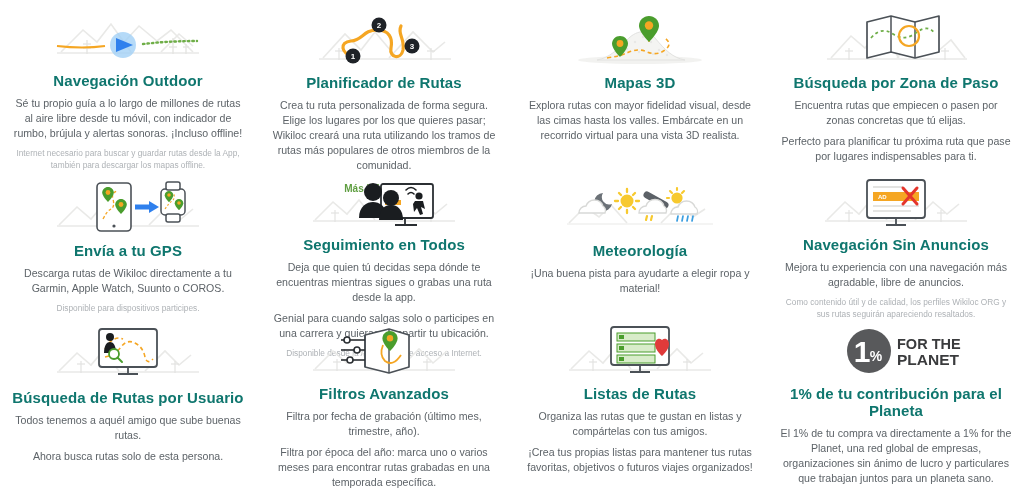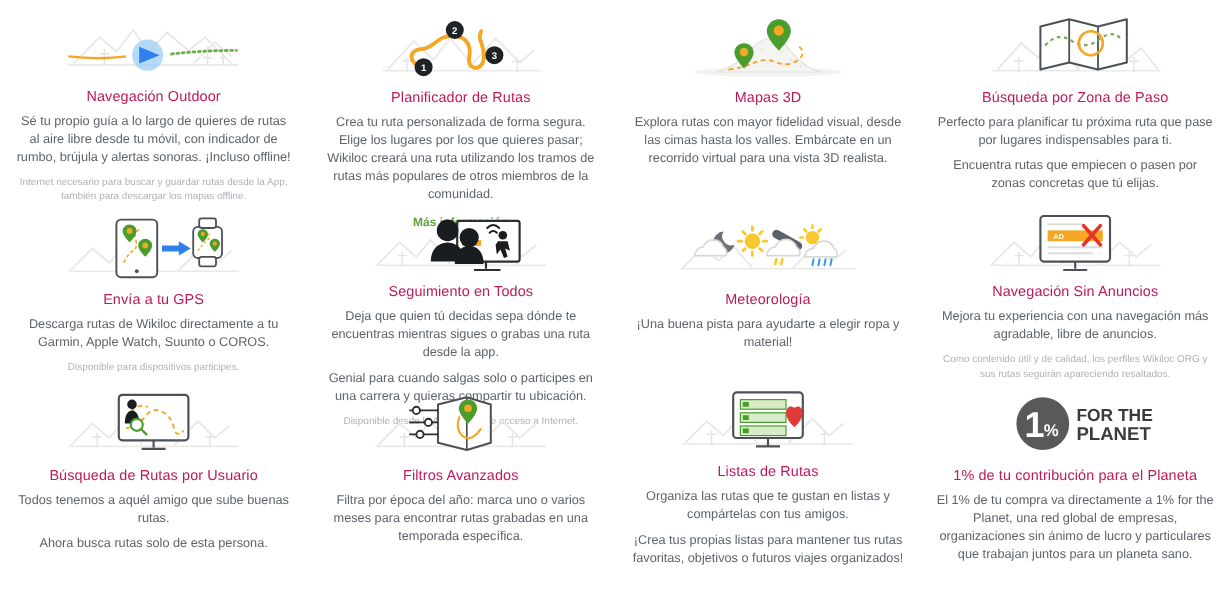--- a/index.html
+++ b/index.html
@@ -28,23 +28,23 @@
     width: 100%;
     display: flex;
     align-items: center;
     justify-content: center;
     margin-top: 8px;
     margin-bottom: 4px;
   }
   .icon-wrap.r2 { margin-top: 6px; }
   .icon-wrap.r3 { margin-top: 8px; }
   .card-title {
-    font-size: 12px;
-    font-weight: normal;
-    color: #be185d;
+    font-size: 15px;
+    font-weight: bold;
+    color: #0f766e;
     letter-spacing: 0.1px;
     margin-bottom: 7px;
   }
   .desc {
     font-size: 10.6px;
     line-height: 1.42;
     color: #5d6368;
     margin-bottom: 6px;
     max-width: 234px;
   }
@@ -88,21 +88,21 @@
           <line x1="133" y1="36" x2="133" y2="46"></line>
             <line x1="130" y1="39" x2="136" y2="39"></line>
         </g>
         <path d="M4 38 Q30 41 52 38" fill="none" stroke="#f5a623" stroke-width="2"></path>
         <path d="M90 36 Q116 33 144 33" fill="none" stroke="#6fae48" stroke-width="2.4" stroke-dasharray="1.5 3" stroke-linecap="round"></path>
         <circle cx="70" cy="37" r="13" fill="#9ccdf5" opacity="0.75"></circle>
         <path d="M63 30 L80 37 L63 44 Z" fill="#2f80ed"></path>
       </svg>
     </div>
     <div class="card-title">Navegación Outdoor</div>
-    <div class="desc">Sé tu propio guía a lo largo de quieres de rutas al aire libre desde tu móvil, con indicador de rumbo, brújula y alertas sonoras. ¡Incluso offline!</div>
+    <div class="desc">Sé tu propio guía a lo largo de millones de rutas al aire libre desde tu móvil, con indicador de rumbo, brújula y alertas sonoras. ¡Incluso offline!</div>
     <div class="fineprint">Internet necesario para buscar y guardar rutas desde la App, también para descargar los mapas offline.</div>
   </div>
 
   <div class="card">
     <div class="icon-wrap">
       <svg width="150" height="62" viewBox="0 0 150 62">
         <path class="mtn" d="M14 50 L36 26 L52 42 L66 24 L88 50"></path>
         <path class="mtn" d="M80 50 L104 24 L124 44 L136 34"></path>
         <line x1="10" y1="51" x2="142" y2="51" stroke="#e9e9e7" stroke-width="1.3"></line>
         <g stroke="#e3e3e1" stroke-width="1.2">
@@ -172,22 +172,22 @@
         <g fill="#ffffff" stroke="#4b5157" stroke-width="1.7" stroke-linejoin="round">
           <path d="M46 14 L70 8 L94 14 L118 8 L118 44 L94 50 L70 44 L46 50 Z"></path>
         </g>
         <path d="M70 8 L70 44" stroke="#4b5157" stroke-width="1.5" fill="none"></path>
         <path d="M94 14 L94 50" stroke="#4b5157" stroke-width="1.5" fill="none"></path>
         <path d="M50 30 Q60 18 72 26 Q84 34 96 24 Q108 16 114 26" fill="none" stroke="#6fae48" stroke-width="1.8" stroke-dasharray="3 3"></path>
         <circle cx="88" cy="28" r="10" fill="none" stroke="#f5a623" stroke-width="2.2"></circle>
       </svg>
     </div>
     <div class="card-title">Búsqueda por Zona de Paso</div>
+    <div class="desc">Encuentra rutas que empiecen o pasen por zonas concretas que tú elijas.</div>
     <div class="desc">Perfecto para planificar tu próxima ruta que pase por lugares indispensables para ti.</div>
-    <div class="desc">Encuentra rutas que empiecen o pasen por zonas concretas que tú elijas.</div>
   </div>
 
   <div class="card">
     <div class="icon-wrap r2">
       <svg width="150" height="56" viewBox="0 0 150 56">
         <path class="mtn" d="M6 46 L24 28 L38 40 L50 26 L66 46"></path>
         <path class="mtn" d="M96 46 L114 28 L128 40 L140 30"></path>
         <line x1="4" y1="47" x2="146" y2="47" stroke="#e9e9e7" stroke-width="1.3"></line>
         <g fill="#ffffff" stroke="#4b5157" stroke-width="1.6">
           <rect x="44" y="4" width="34" height="48" rx="4"></rect>
@@ -411,20 +411,21 @@
           <line x1="32" y1="17" x2="56" y2="17"></line>
             <circle cx="38" cy="17" r="3"></circle>
           <line x1="32" y1="27" x2="56" y2="27"></line>
             <circle cx="48" cy="27" r="3"></circle>
           <line x1="32" y1="37" x2="56" y2="37"></line>
             <circle cx="41" cy="37" r="3"></circle>
         </g>
       </svg>
     </div>
     <div class="card-title">Filtros Avanzados</div>
+    <div class="desc">Filtra por fecha de grabación (último mes, trimestre, año).</div>
     <div class="desc">Filtra por época del año: marca uno o varios meses para encontrar rutas grabadas en una temporada específica.</div>
   </div>
 
   <div class="card">
     <div class="icon-wrap r3">
       <svg width="150" height="58" viewBox="0 0 150 58">
         <path class="mtn" d="M6 46 L24 28 L38 40 L50 26 L66 46"></path>
         <path class="mtn" d="M92 46 L112 26 L126 40 L138 30"></path>
         <line x1="4" y1="47" x2="146" y2="47" stroke="#e9e9e7" stroke-width="1.3"></line>
         <g stroke="#e3e3e1" stroke-width="1.2">

